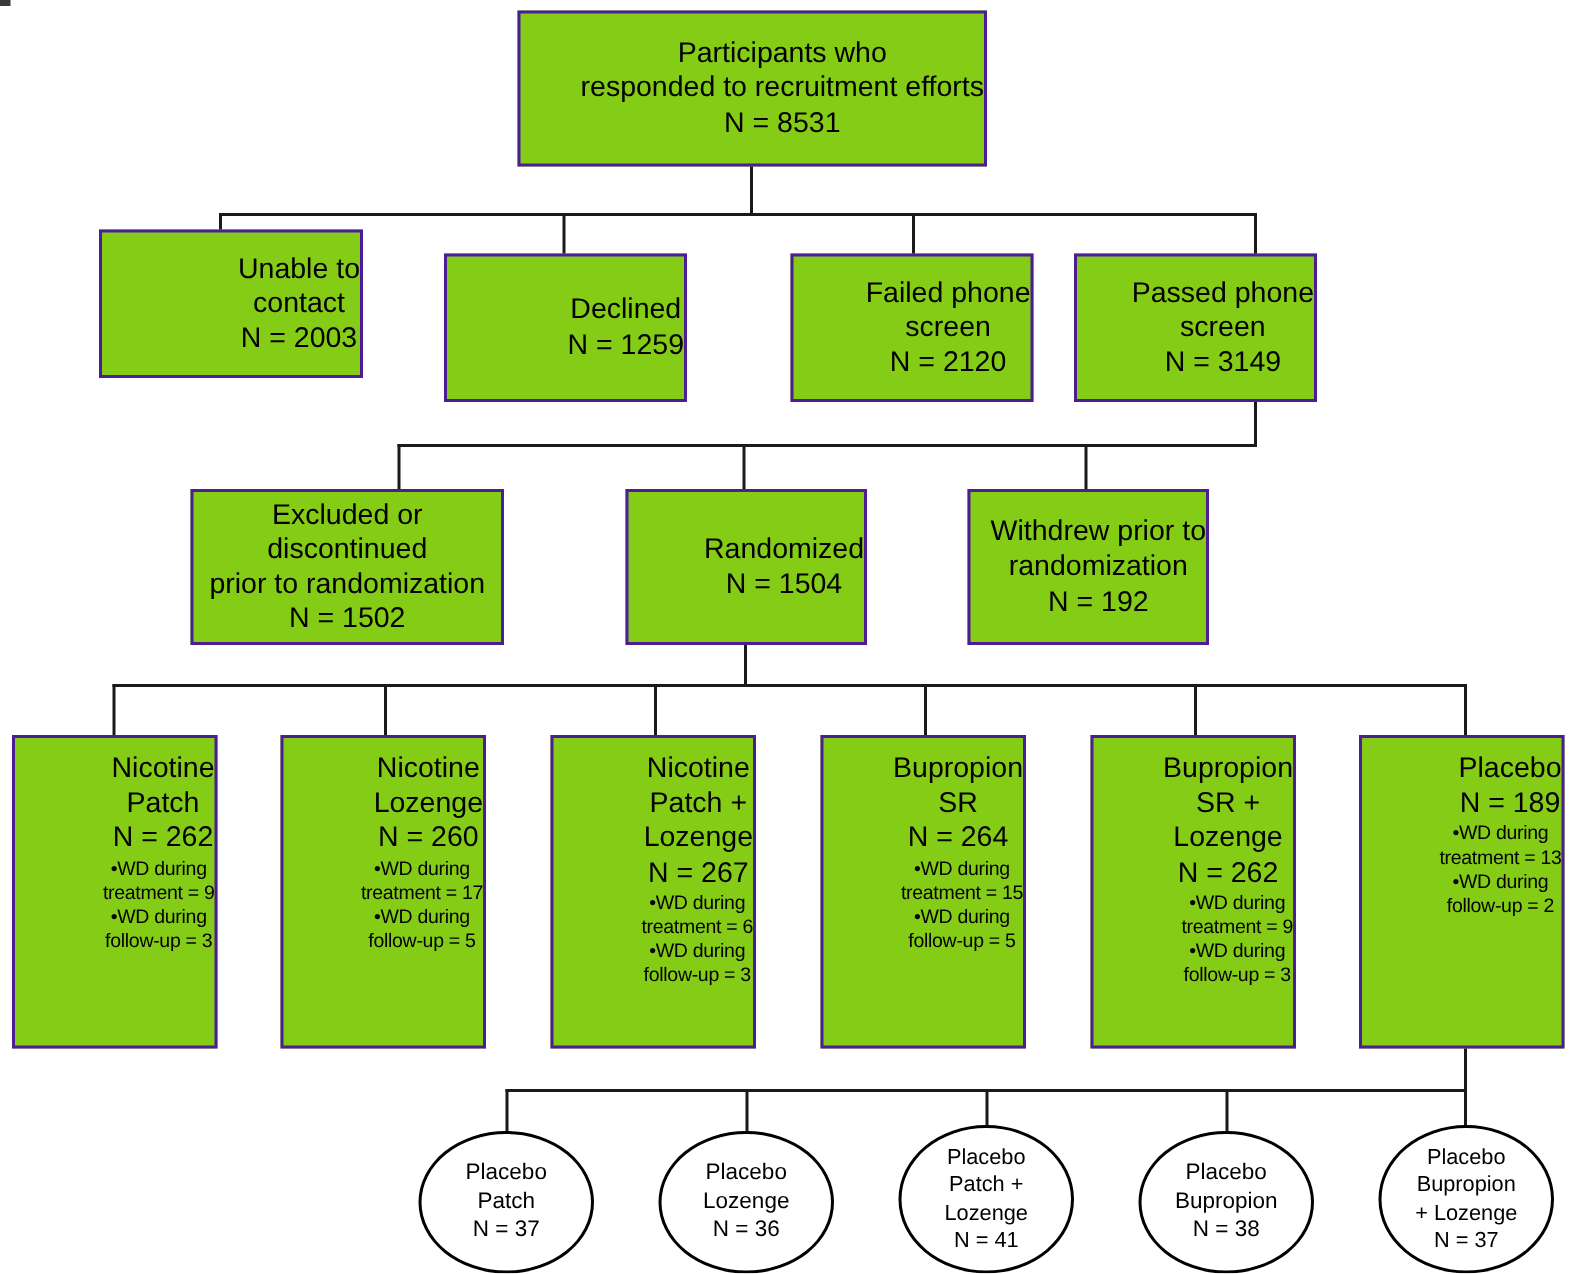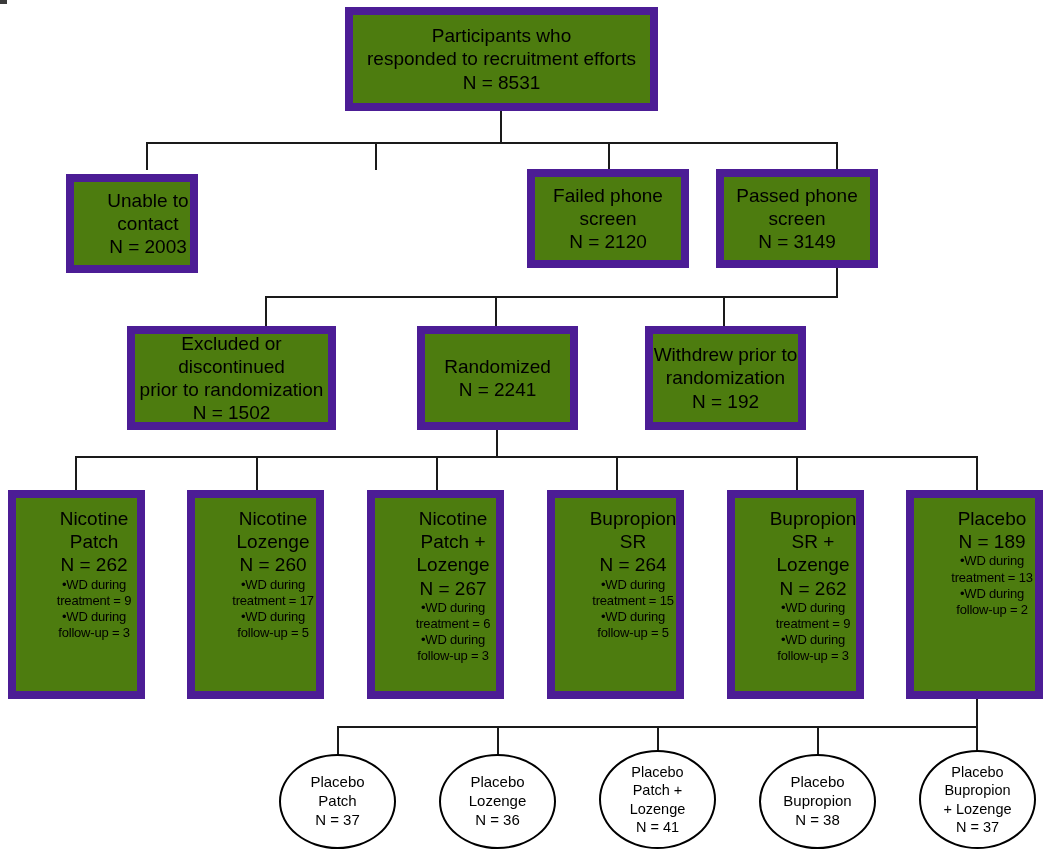--- a/index.html
+++ b/index.html
@@ -25,25 +25,25 @@
     position: absolute;
     background: #1a1a1a;
   }
   .conn.v { width: 2px; }
   .conn.h { height: 2px; }
 
   
   .node {
     position: absolute;
     box-sizing: border-box;
-    border: 8px solid #4c1d95;
-    background: #4d7c0f;
+    border: 2px solid #4c1d95;
+    background: #84cc16;
     display: flex;
     flex-direction: column;
-    align-items: center;
+    align-items: flex-end;
     justify-content: center;
     text-align: center;
     line-height: 1.22;
   }
   .node .ttl {
     font-size: 19px;
     white-space: pre-line;
   }
 
   
@@ -104,26 +104,30 @@
 N = 8531</div>
   </div>
 
   <div class="conn v" style="left:500px; top:111px; width:2px; height:32px;"></div>
   <div class="conn h" style="left:146px; top:142px; width:692px; height:2px;"></div>
   <div class="conn v" style="left:146px; top:142px; width:2px; height:28px;"></div>
   <div class="conn v" style="left:375px; top:142px; width:2px; height:28px;"></div>
   <div class="conn v" style="left:608px; top:142px; width:2px; height:28px;"></div>
   <div class="conn v" style="left:836px; top:142px; width:2px; height:28px;"></div>
 
-  <div class="node" style="left:66px; top:174px; width:132px; height:99px;padding-left:32px;">
+  <div class="node" style="left:66px; top:153px; width:176px; height:99px;padding-left:32px;">
     <div class="ttl">Unable to
 contact
 N = 2003</div>
   </div>
 
+  <div class="node" style="left:296px; top:169px; width:162px; height:99px;">
+    <div class="ttl">Declined
+N = 1259</div>
+  </div>
 
   <div class="node" style="left:527px; top:169px; width:162px; height:99px;">
     <div class="ttl">Failed phone
 screen
 N = 2120</div>
   </div>
 
   <div class="node" style="left:716px; top:169px; width:162px; height:99px;">
     <div class="ttl">Passed phone
 screen
@@ -137,21 +141,21 @@
   <div class="conn v" style="left:723px; top:296px; width:2px; height:31px;"></div>
 
   <div class="node" style="left:127px; top:326px; width:209px; height:104px;">
     <div class="ttl">Excluded or discontinued
 prior to randomization
 N = 1502</div>
   </div>
 
   <div class="node" style="left:417px; top:326px; width:161px; height:104px;">
     <div class="ttl">Randomized
-N = 2241</div>
+N = 1504</div>
   </div>
 
   <div class="node" style="left:645px; top:326px; width:161px; height:104px;">
     <div class="ttl">Withdrew prior to
 randomization
 N = 192</div>
   </div>
 
   <div class="conn v" style="left:496px; top:430px; width:2px; height:27px;"></div>
   <div class="conn h" style="left:75px; top:456px; width:903px; height:2px;"></div>

